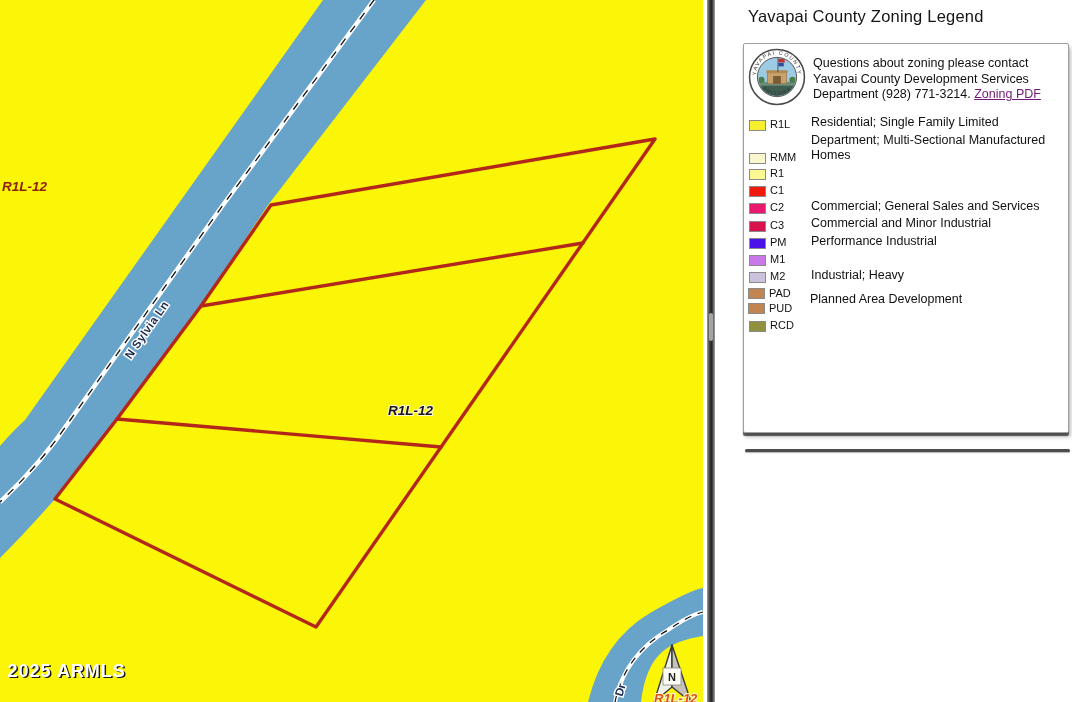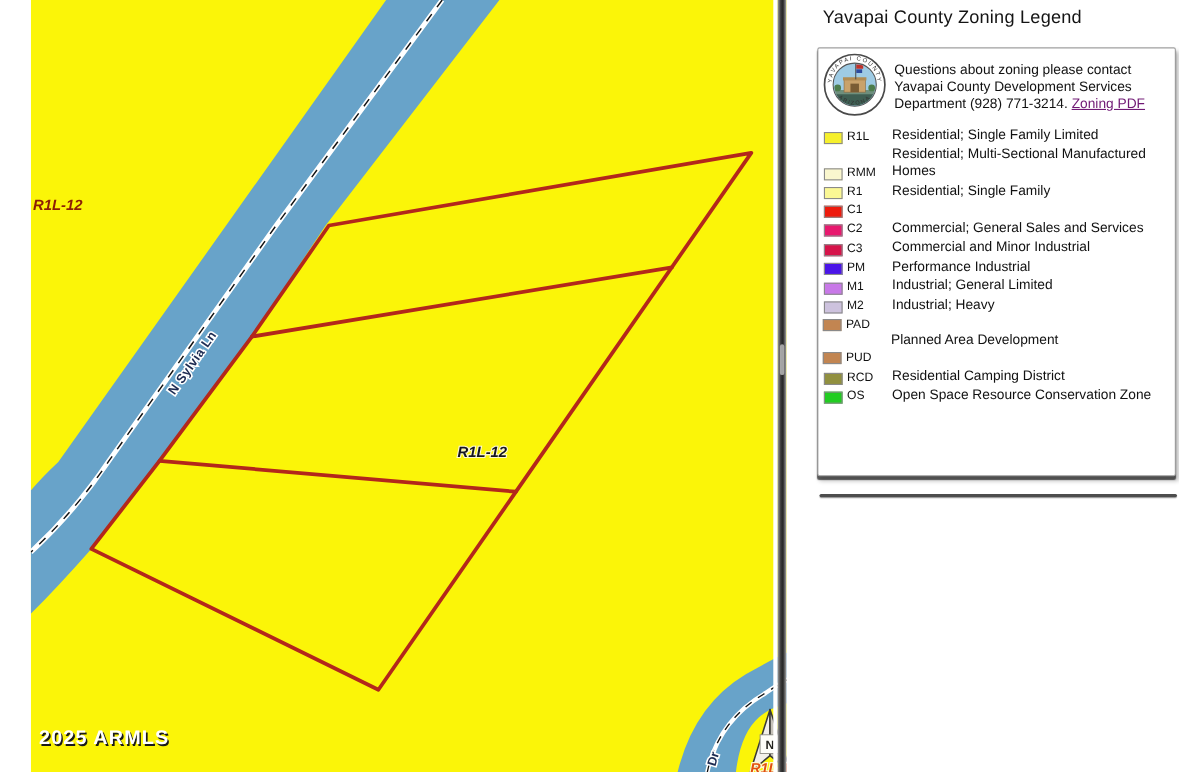--- a/index.html
+++ b/index.html
@@ -1,21 +1,21 @@
 <!DOCTYPE html>
 <html><head>
 <meta charset="utf-8">
 <style>
   html,body{margin:0;padding:0;}
   body{
     width:1072px;height:702px;position:relative;overflow:hidden;
     background:#ffffff;font-family:"Liberation Sans",sans-serif;
   }
   
-  .map-panel{position:absolute;left:0;top:0;width:703px;height:702px;padding-left:28px;}
+  .map-panel{position:absolute;left:0;top:0;width:703px;height:702px;}
   .map-panel svg{display:block;}
   
   .divider-gap{position:absolute;left:703px;top:0;width:4px;height:702px;background:#ffffff;}
   .divider-bar{
     position:absolute;left:707px;top:0;width:8px;height:702px;
     background:linear-gradient(90deg,#9b9b9b 0%,#3a3a3a 35%,#262626 60%,#a8a8a8 100%);
   }
   .divider-handle{
     position:absolute;left:709px;top:313px;width:4px;height:28px;
     background:#b9b9b9;border-radius:3px;opacity:.85;
@@ -37,21 +37,21 @@
   .contact-text a{color:#701a75;cursor:pointer;}
   .legend-rows{margin-top:9px;}
   .lrow{display:flex;align-items:flex-end;padding-left:1px;margin-bottom:2px;}
   .sw{
     flex:0 0 17px;width:17px;height:11px;margin-top:1.5px;
     border:1px solid #8a8a8a;box-sizing:border-box;
   }
   .code{flex:0 0 41px;padding-left:4px;font-size:11px;color:#111;line-height:14px;margin-top:0.5px;}
   .desc{flex:1;font-size:12.5px;color:#111;line-height:15.5px;padding-right:16px;}
   .pad-pud{display:flex;align-items:center;margin-bottom:2px;}
-  .pad-pud .stack{display:flex;flex-direction:column;gap:16px;justify-content:space-between;}
+  .pad-pud .stack{display:flex;flex-direction:column;gap:1px;justify-content:space-between;}
   .pad-pud .mini{display:flex;align-items:center;}
   .separator2{
     position:absolute;left:30px;top:449px;width:325px;height:3px;
     background:#4d4d4d;border-radius:2px;
     box-shadow:0 1px 1px rgba(0,0,0,.3);
   }
 </style>
 </head>
 <body>
 
@@ -141,26 +141,25 @@
 
     <div class="legend-rows">
       <div class="lrow">
         <span class="sw" style="background-color: rgb(246, 240, 44);"></span>
         <span class="code">R1L</span>
         <span class="desc">Residential; Single Family Limited</span>
       </div>
       <div class="lrow">
         <span class="sw" style="background-color: rgb(250, 247, 206);"></span>
         <span class="code">RMM</span>
-        <span class="desc">Residential; Multi-Sectional Manufactured Homes</span>
+        <span class="desc">Department; Multi-Sectional Manufactured Homes</span>
       </div>
       <div class="lrow">
         <span class="sw" style="background-color: rgb(251, 248, 148);"></span>
         <span class="code">R1</span>
-        <span class="desc">Residential; Single Family</span>
       </div>
       <div class="lrow">
         <span class="sw" style="background-color: rgb(238, 26, 12);"></span>
         <span class="code">C1</span>
       </div>
       <div class="lrow">
         <span class="sw" style="background-color: rgb(232, 24, 110);"></span>
         <span class="code">C2</span>
         <span class="desc">Commercial; General Sales and Services</span>
       </div>
@@ -170,21 +169,20 @@
         <span class="desc">Commercial and Minor Industrial</span>
       </div>
       <div class="lrow">
         <span class="sw" style="background-color: rgb(74, 20, 232);"></span>
         <span class="code">PM</span>
         <span class="desc">Performance Industrial</span>
       </div>
       <div class="lrow">
         <span class="sw" style="background-color: rgb(200, 120, 232);"></span>
         <span class="code">M1</span>
-        <span class="desc">Industrial; General Limited</span>
       </div>
       <div class="lrow">
         <span class="sw" style="background-color: rgb(205, 194, 222);"></span>
         <span class="code">M2</span>
         <span class="desc">Industrial; Heavy</span>
       </div>
       <div class="pad-pud">
         <div class="stack">
           <div class="mini">
             <span class="sw" style="background-color: rgb(194, 133, 81);"></span>
@@ -193,24 +191,18 @@
           <div class="mini">
             <span class="sw" style="background-color: rgb(194, 133, 81);"></span>
             <span class="code">PUD</span>
           </div>
         </div>
         <span class="desc">Planned Area Development</span>
       </div>
       <div class="lrow">
         <span class="sw" style="background-color: rgb(145, 144, 63);"></span>
         <span class="code">RCD</span>
-        <span class="desc">Residential Camping District</span>
-      </div>
-      <div class="lrow">
-        <span class="sw" style="background-color: rgb(33, 205, 33);"></span>
-        <span class="code">OS</span>
-        <span class="desc">Open Space Resource Conservation Zone</span>
       </div>
     </div>
   </div>
 
   <div class="separator2"></div>
 </div>
 
 </body></html>

